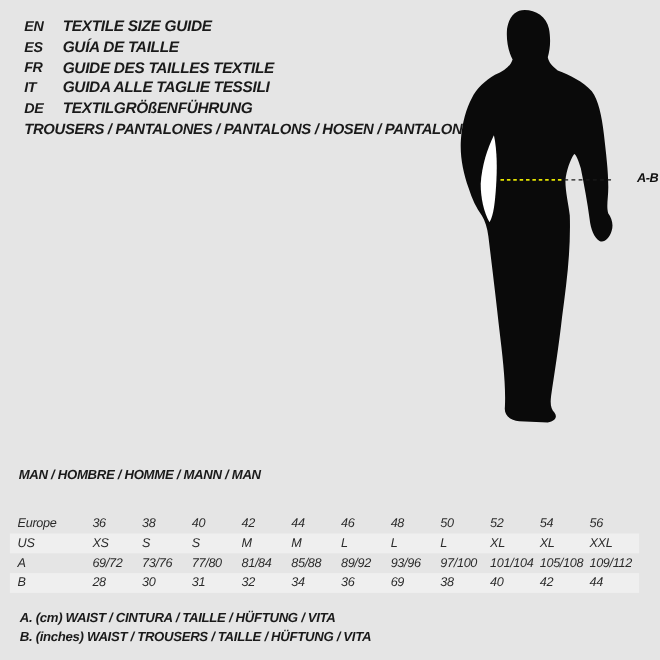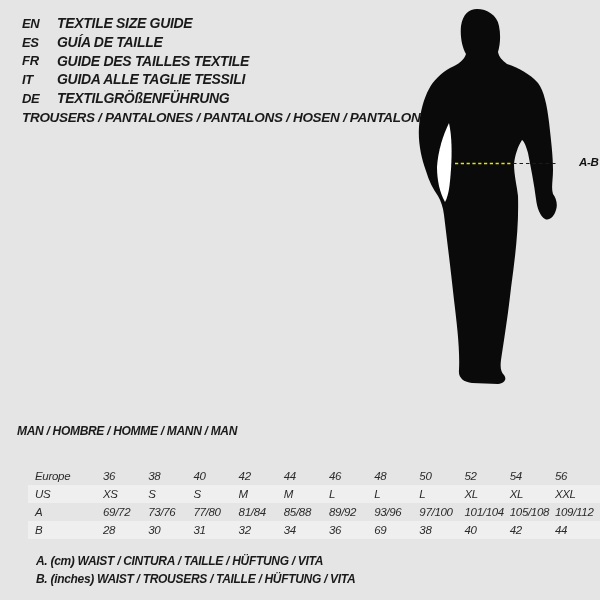--- a/index.html
+++ b/index.html
@@ -38,28 +38,28 @@
     font-weight: bold; font-size: 12px;
   }
 
   
   .table-header {
     position: absolute; top: 450px; left: 15px;
     width: 565px; height: 17px;
     padding-left: 7px;
     font-size: 11.5px; line-height: 17px; color: #3d3d3d;
   }
-  .size-table { position: absolute; top: 467px; left: 28px; width: 572px; }
+  .size-table { position: absolute; top: 467px; left: 9px; width: 572px; }
   .trow { display: flex; align-items: center; height: 18px; font-size: 11.5px; color: #2b2b2b; }
   .trow:nth-child(even) { background: var(--alt-row-bg, #efefef); }
   .tlabel { width: 75px; padding-left: 7px; box-sizing: border-box; }
   .tcell { flex: 1; }
 
   
-  .footnotes { position: absolute; top: 552px; left: 36px; }
+  .footnotes { position: absolute; top: 552px; left: 18px; }
   .footnote { font-weight: bold; font-size: 12px; line-height: 18px; }
 </style>
 </head>
 <body>
 
 <div class="page">
 
   <div class="lang-list cond">
     <div class="lang-row">
       <span class="lang-code">EN</span>

